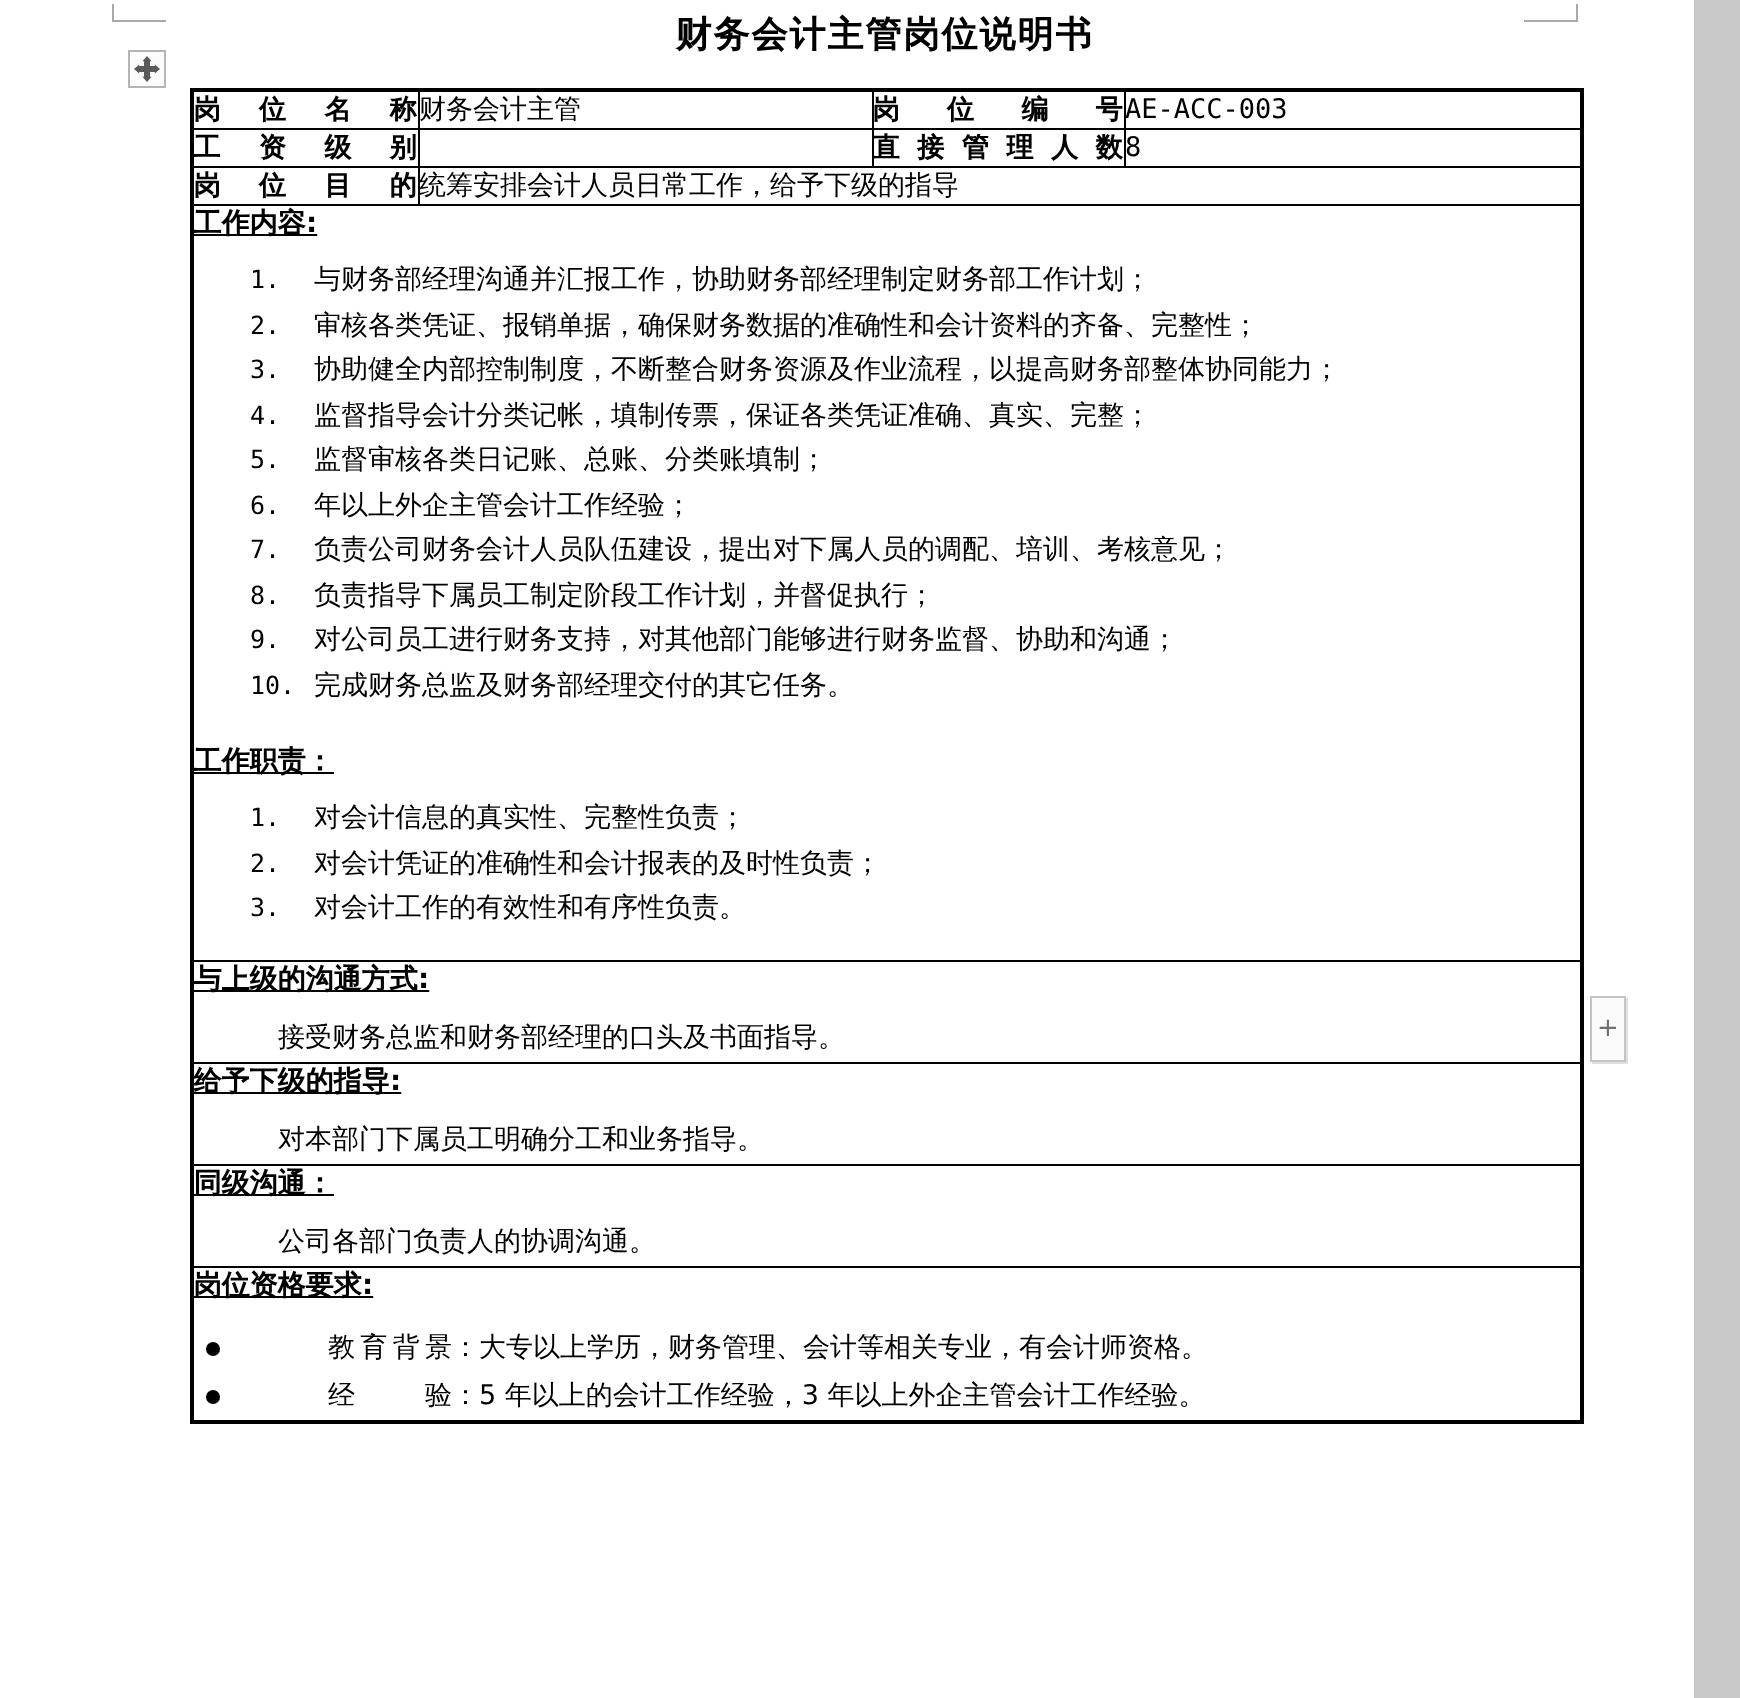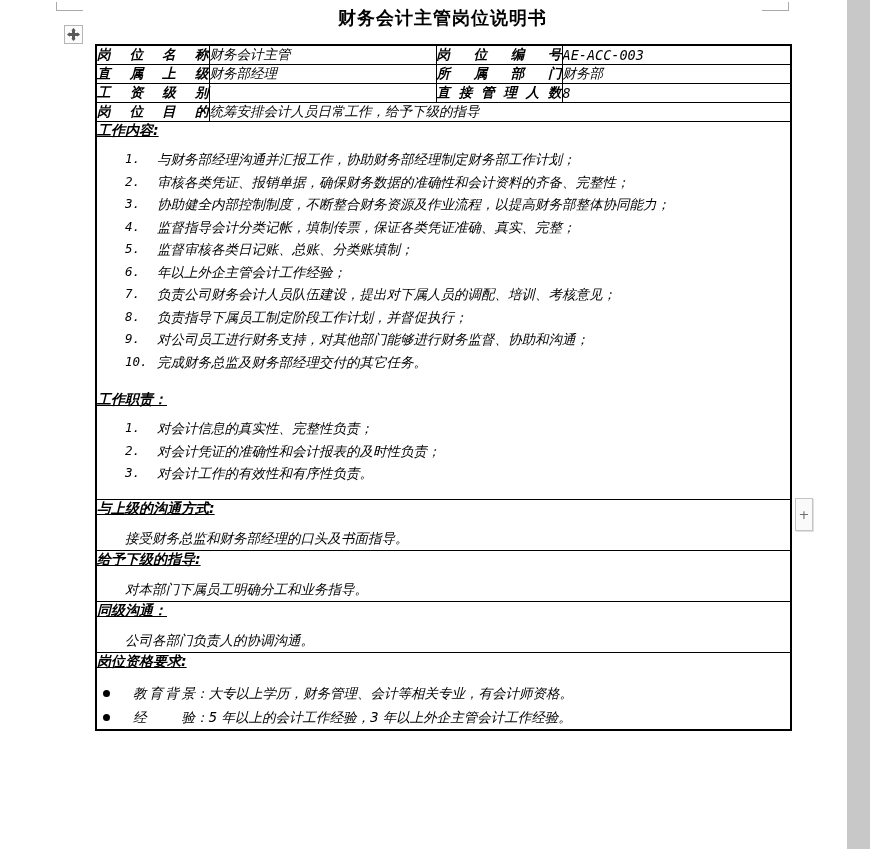--- a/index.html
+++ b/index.html
@@ -89,21 +89,20 @@
     white-space: nowrap;
   }
 
   
   #doc-table {
     position: absolute;
     top: 44px; left: 95px;
     width: 695px;
     border-collapse: collapse;
     table-layout: fixed;
-    font-style: italic;
   }
   #doc-table td {
     border: 1px solid #000000;
     padding: 0;
     vertical-align: middle;
     font-size: 13.5px;
   }
   #doc-table .outer-top { border-top-width: 2px; }
   #doc-table .outer-left { border-left-width: 2px; }
   #doc-table .outer-right { border-right-width: 2px; }
@@ -140,21 +139,21 @@
     font-weight: bold;
     font-size: 14px;
     text-decoration: underline;
     margin: 0 0 4px 0;
     display: inline-block;
   }
   .section-heading .colon {
     text-decoration: none;
   }
   .section-plain {
-    margin: 6px 0 2px 28px;
+    margin: 6px 0 2px 42px;
     font-size: 13.5px;
     line-height: 20px;
   }
 
   ol.numbered {
     margin: 4px 0 0 0;
     padding: 0;
     list-style: none;
   }
   ol.numbered li {
@@ -173,21 +172,21 @@
     font-size: 12.5px;
   }
 
   ul.bulleted {
     margin: 6px 0 0 0;
     padding: 0;
     list-style: none;
   }
   ul.bulleted li {
     position: relative;
-    padding: 0 0 0 36px;
+    padding: 0 0 0 67px;
     line-height: 24px;
     font-size: 13.5px;
   }
   ul.bulleted li .dot {
     position: absolute;
     left: 6px; top: 9px;
     width: 7px; height: 7px;
     background: #000;
     border-radius: 50%;
   }
@@ -239,30 +238,20 @@
         <td class="field-label outer-top outer-left">
           <span>岗位名称</span>
         </td>
         <td class="field-value outer-top">财务会计主管</td>
         <td class="field-label outer-top">
           <span>岗位编号</span>
         </td>
         <td class="field-value mono outer-top outer-right">AE-ACC-003</td>
       </tr>
 
-      <tr>
-        <td class="field-label outer-left">
-          <span>直属上级</span>
-        </td>
-        <td class="field-value">财务部经理</td>
-        <td class="field-label">
-          <span>所属部门</span>
-        </td>
-        <td class="field-value outer-right">财务部</td>
-      </tr>
 
       <tr>
         <td class="field-label outer-left">
           <span>工资级别</span>
         </td>
         <td class="field-value"></td>
         <td class="field-label">
           <span>直接管理人数</span>
         </td>
         <td class="field-value mono outer-right">8</td>

